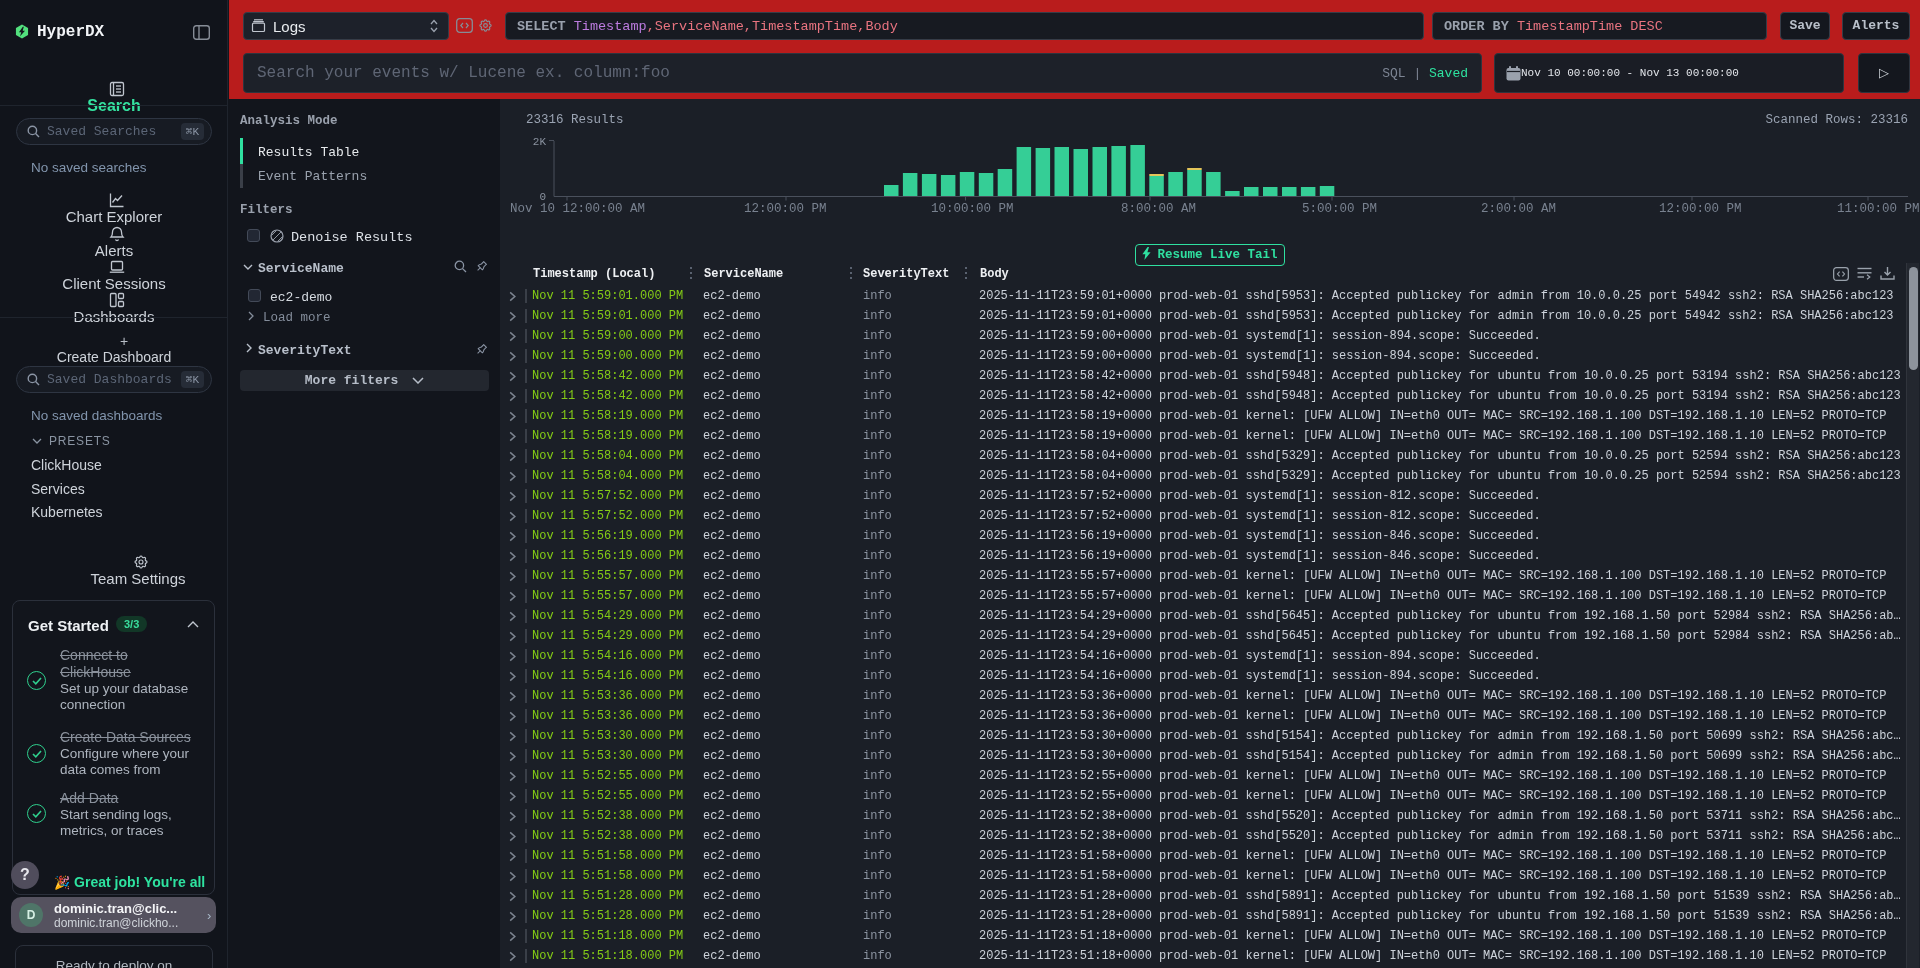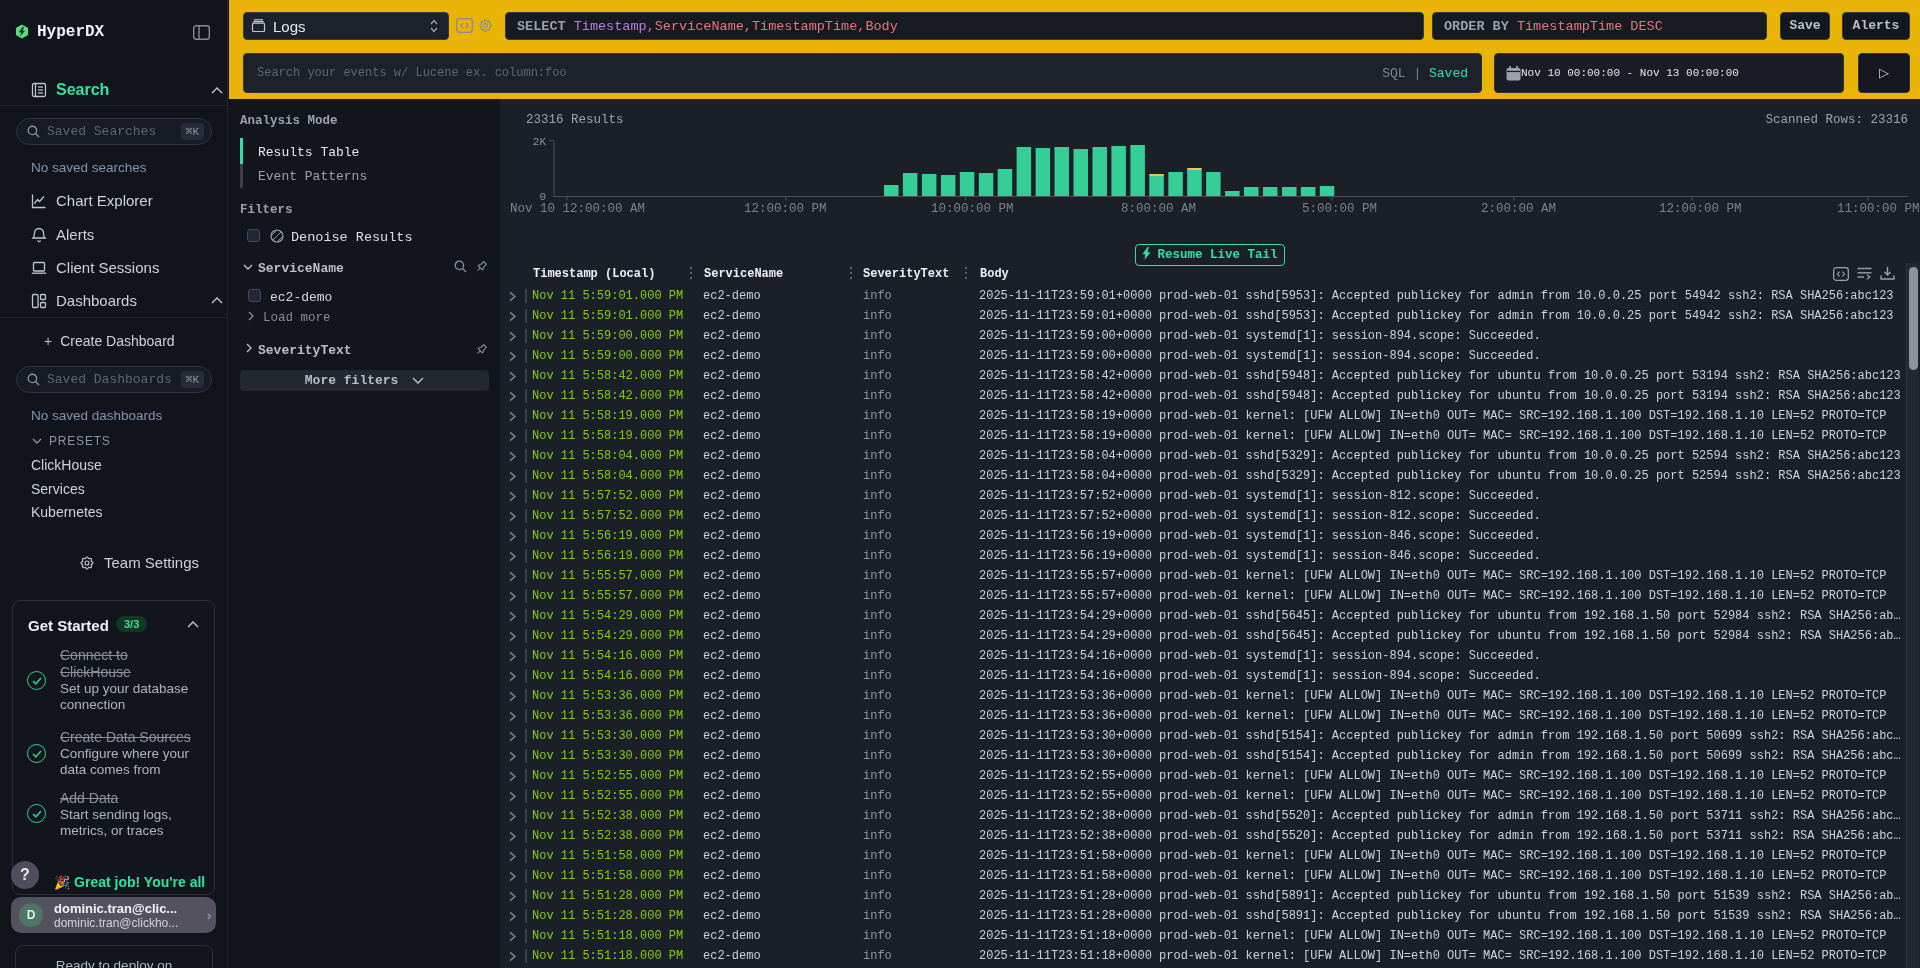--- a/index.html
+++ b/index.html
@@ -4,21 +4,21 @@
 <style>
 * { margin:0; padding:0; box-sizing:border-box; }
 html,body { width:1920px; height:968px; overflow:hidden; background:#12151c; }
 body { font-family:"Liberation Sans", sans-serif; position:relative; }
 
 
 #sidebar { position:absolute; left:0; top:0; width:228px; height:968px; background:#11141b; border-right:1px solid #1f242d; }
 .logo-hex { position:absolute; left:15px; top:24px; width:14px; height:15px; }
 .logo-text { position:absolute; left:37px; top:23px; font-family:"Liberation Mono",monospace; font-weight:bold; font-size:16px; color:#f2f4f7; }
 .collapse-ic { position:absolute; left:193px; top:25px; }
-.nav-item { position:absolute; left:16px; width:228px; display:flex; align-items:center; color:#ced3da; font-size:15px; }
+.nav-item { position:absolute; left:0; width:228px; display:flex; align-items:center; color:#ced3da; font-size:15px;flex-direction:column; }
 .nav-item .nico { width:16px; height:16px; margin-left:15px; margin-right:9px; flex:none; }
 .divider { position:absolute; left:0; width:228px; border-top:1px solid #1f242d; }
 .pill-input { position:absolute; left:16px; width:196px; height:27px; background:#171b23; border:1px solid #2e3542; border-radius:14px; display:flex; align-items:center; }
 .pill-input .ph { font-family:"Liberation Mono",monospace; font-size:13px; color:#5c6677; }
 .kbd { margin-left:auto; margin-right:7px; background:#262c37; color:#8b95a5; border-radius:4px; font-size:11px; font-family:"Liberation Mono",monospace; padding:2px 5px; }
 .muted-note { position:absolute; color:#8295ad; font-size:13.5px; }
 .preset-item { position:absolute; left:31px; color:#ced3da; font-size:14px; }
 
 #gscard { position:absolute; left:12px; top:600px; width:203px; height:295px; border:1px solid #2b303b; border-radius:8px; background:#12151c; }
 .gs-title { position:absolute; left:15px; top:16px; font-size:15px; font-weight:bold; color:#eef1f4; }
@@ -35,34 +35,34 @@
 #greatjob { position:absolute; left:54px; top:872px; color:#2ee3a0; font-weight:bold; font-size:14px; line-height:20px; z-index:4; }
 #userbar { position:absolute; left:11px; top:897px; width:205px; height:36px; background:#55525f; border-radius:10px; z-index:6; }
 #userbar .avatar { position:absolute; left:8px; top:6px; width:24px; height:24px; border-radius:50%; background:#4f7568; color:#d6f0e4; font-size:12px; font-weight:bold; text-align:center; line-height:24px; }
 #userbar .uname { position:absolute; left:43px; top:4px; font-size:13px; font-weight:bold; color:#f4f5f7; }
 #userbar .usub { position:absolute; left:43px; top:19px; font-size:12px; color:#cfd3d9; }
 #userbar .uchev { position:absolute; left:196px; top:11px; color:#a8b8c8; font-size:13px; }
 #deploycard { position:absolute; left:15px; top:945px; width:198px; height:40px; border:1px solid #2b303b; border-radius:8px; background:#12151c; }
 #deploycard div { margin-top:12px; text-align:center; color:#b4bac2; font-size:13.5px; }
 
 
-#topbar { position:absolute; left:229px; top:0; width:1691px; height:99px; background:#eab308; }
+#topbar { position:absolute; left:229px; top:0; width:1691px; height:99px; background:#b91c1c; }
 .box { background:#1d212a; border:1px solid #363c47; border-radius:4px; position:absolute; }
 #logs-select { left:14px; top:12px; width:206px; height:28px; display:flex; align-items:center; }
 #logs-select .ltxt { color:#e8ebee; font-size:15px; margin-left:7px; }
 #sel-input { left:276px; top:12px; width:919px; height:28px; display:flex; align-items:center; font-family:"Liberation Mono",monospace; font-size:13.5px; background:#171a21; }
 #ob-input { left:1203px; top:12px; width:335px; height:28px; display:flex; align-items:center; font-family:"Liberation Mono",monospace; font-size:13.5px; background:#171a21; }
 .kw { color:#9aa1ad; font-weight:bold; }
 .tok-p { color:#bd7ce0; }
 .tok-r { color:#ea7480; }
 #btn-save { left:1551px; top:12px; width:50px; height:28px; }
 #btn-alerts { left:1613px; top:12px; width:68px; height:28px; }
 .tbtn { color:#b9c0ca; font-family:"Liberation Mono",monospace; font-weight:bold; font-size:13px; text-align:center; line-height:26px; background:#14171e; }
 #search-input { left:14px; top:53px; width:1239px; height:40px; background:#1d2129; border:1px solid #2e343e; display:flex; align-items:center; }
-#search-input .ph { font-family:"Liberation Mono",monospace; font-size:12px; color:#5f6675; margin-left:13px; }
+#search-input .ph { font-family:"Liberation Mono",monospace; font-size:16px; color:#5f6675; margin-left:13px; }
 #search-input .langs { margin-left:auto; margin-right:13px; font-family:"Liberation Mono",monospace; font-size:13px; color:#7d8594; }
 #search-input .langs .luc { color:#2ee3a0; }
 #datebox { left:1265px; top:53px; width:350px; height:40px; background:#1a1d25; border:1px solid #2e343e; display:flex; align-items:center; }
 #datebox .dtxt { color:#e2e5ea; font-family:"Liberation Mono",monospace; font-size:11px; }
 #playbtn { left:1629px; top:53px; width:52px; height:40px; background:#14171e; border:1px solid #2e343e; }
 #playbtn span { display:block; text-align:center; line-height:38px; color:#cfd4da; font-size:13px; }
 
 
 #filters { position:absolute; left:229px; top:99px; width:271px; height:869px; background:#12151c; font-family:"Liberation Mono",monospace; }
 .f-label { position:absolute; left:11px; font-size:12.5px; font-weight:bold; color:#9aa1ad; }

